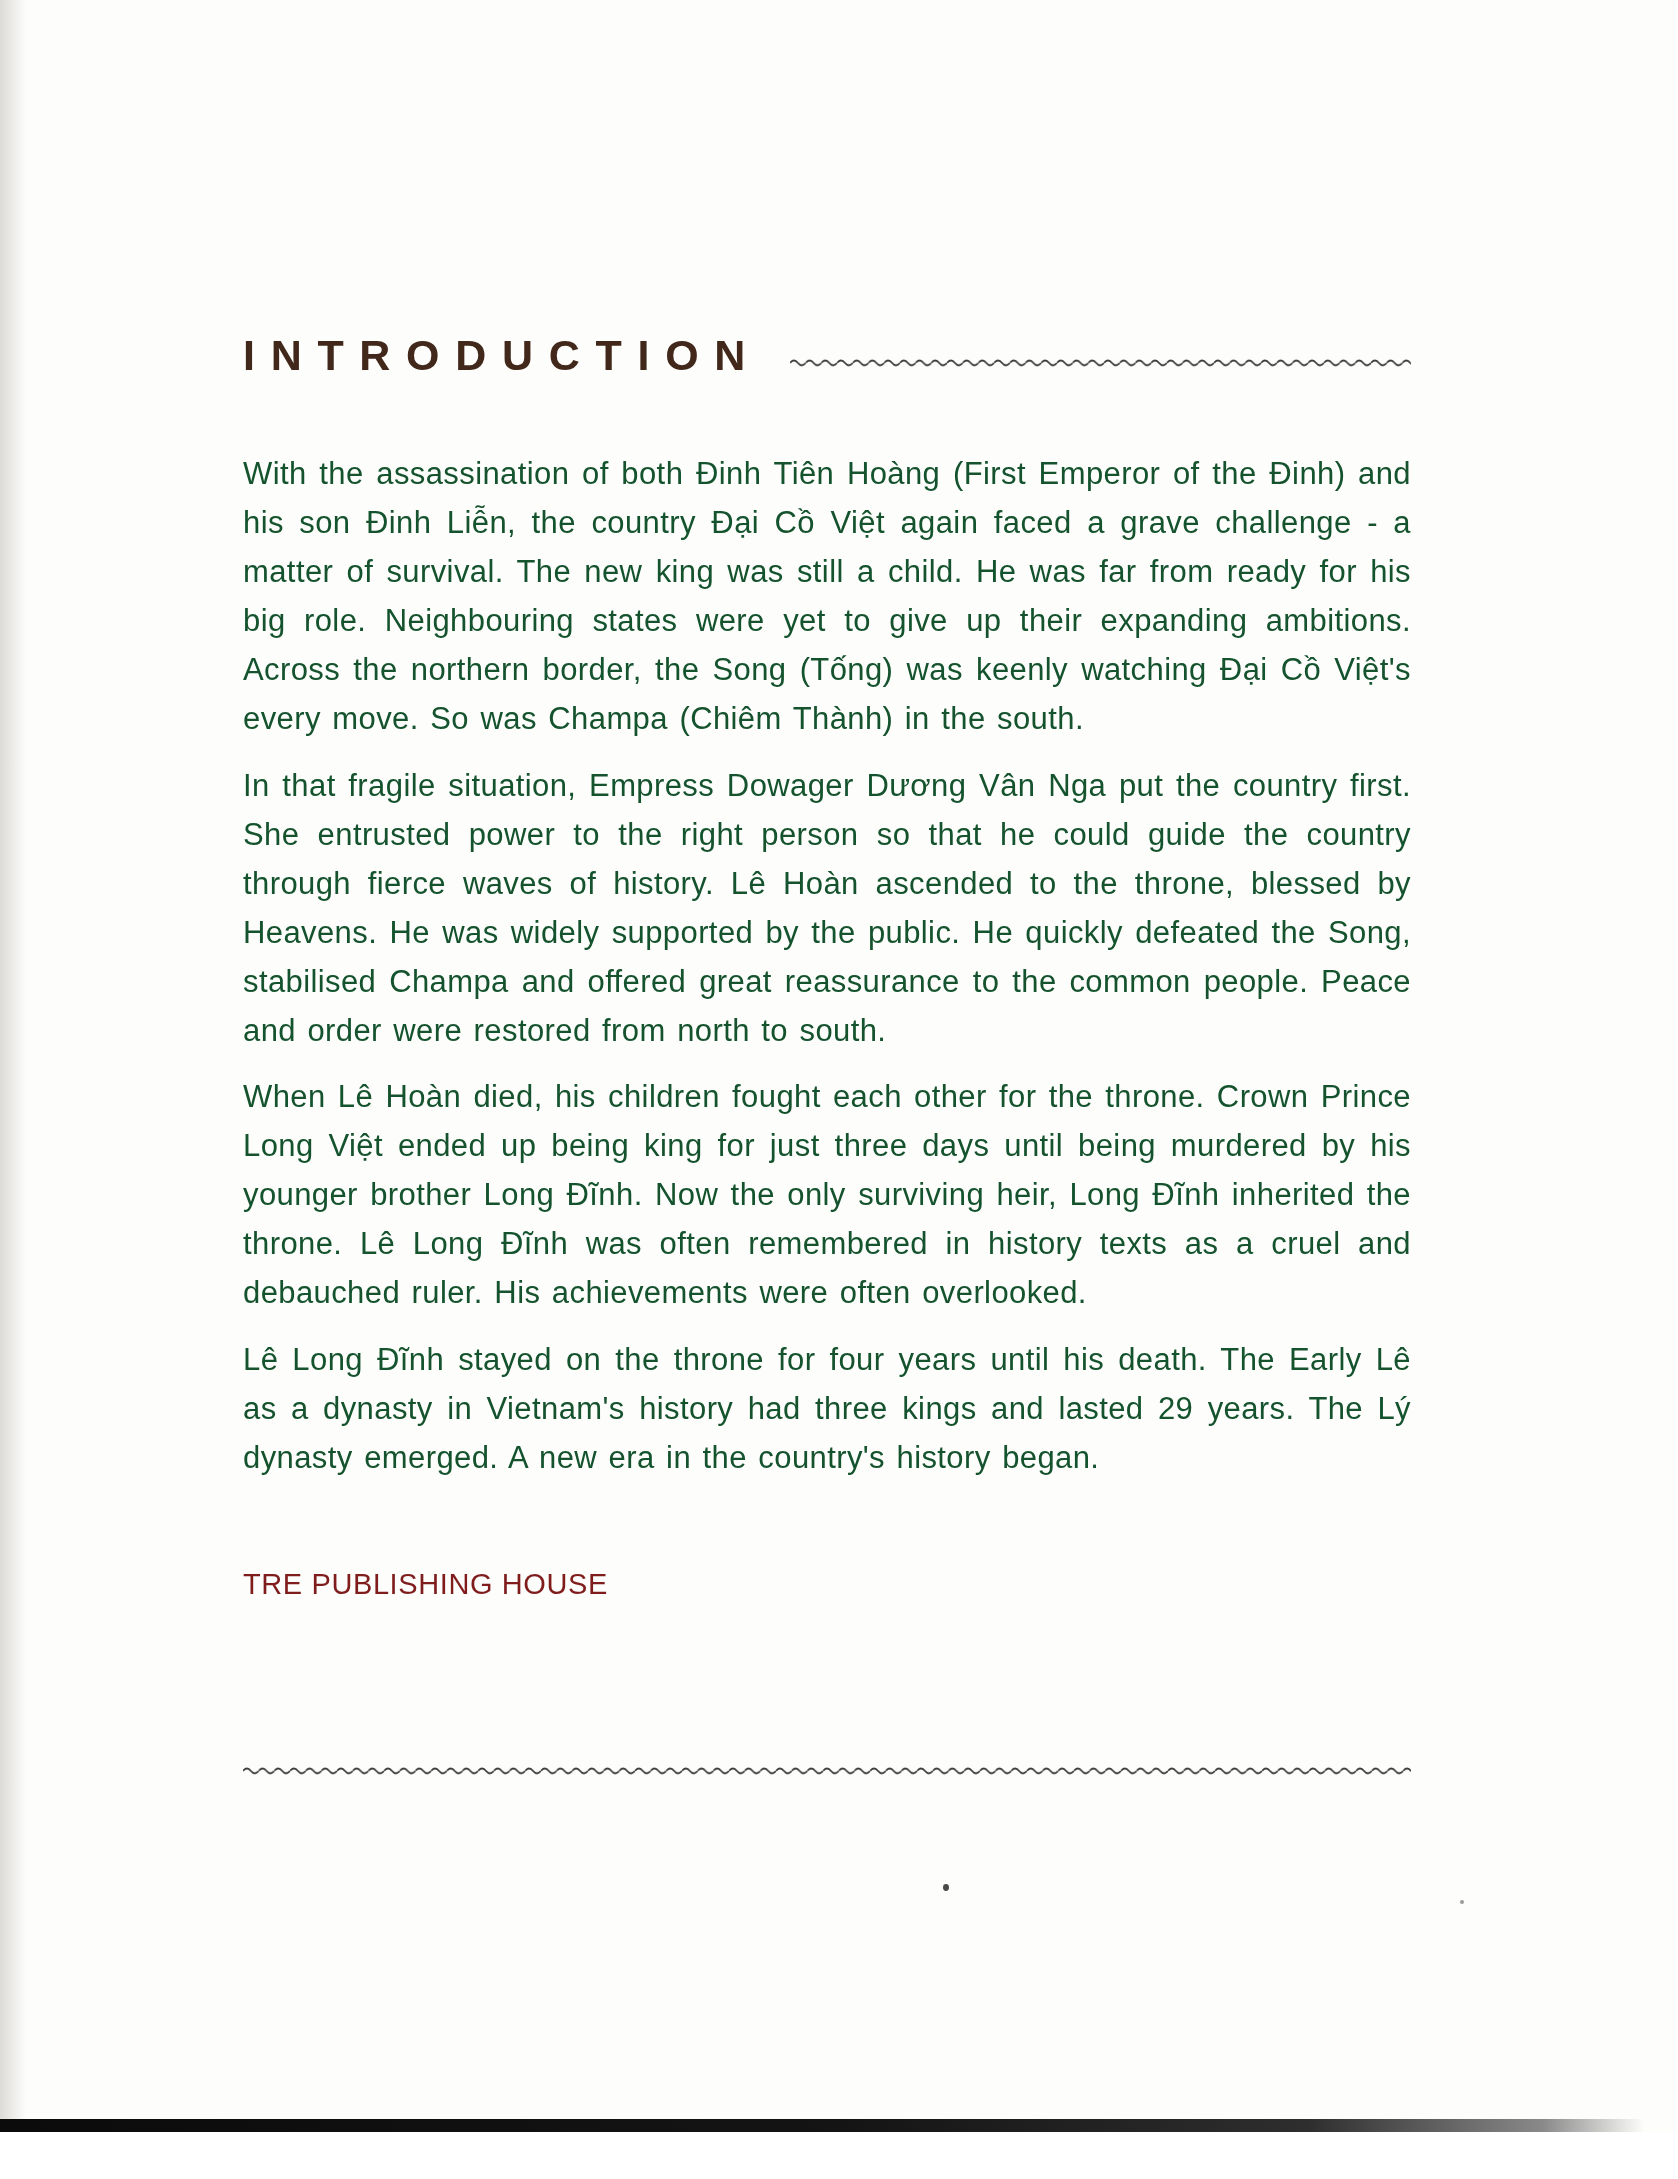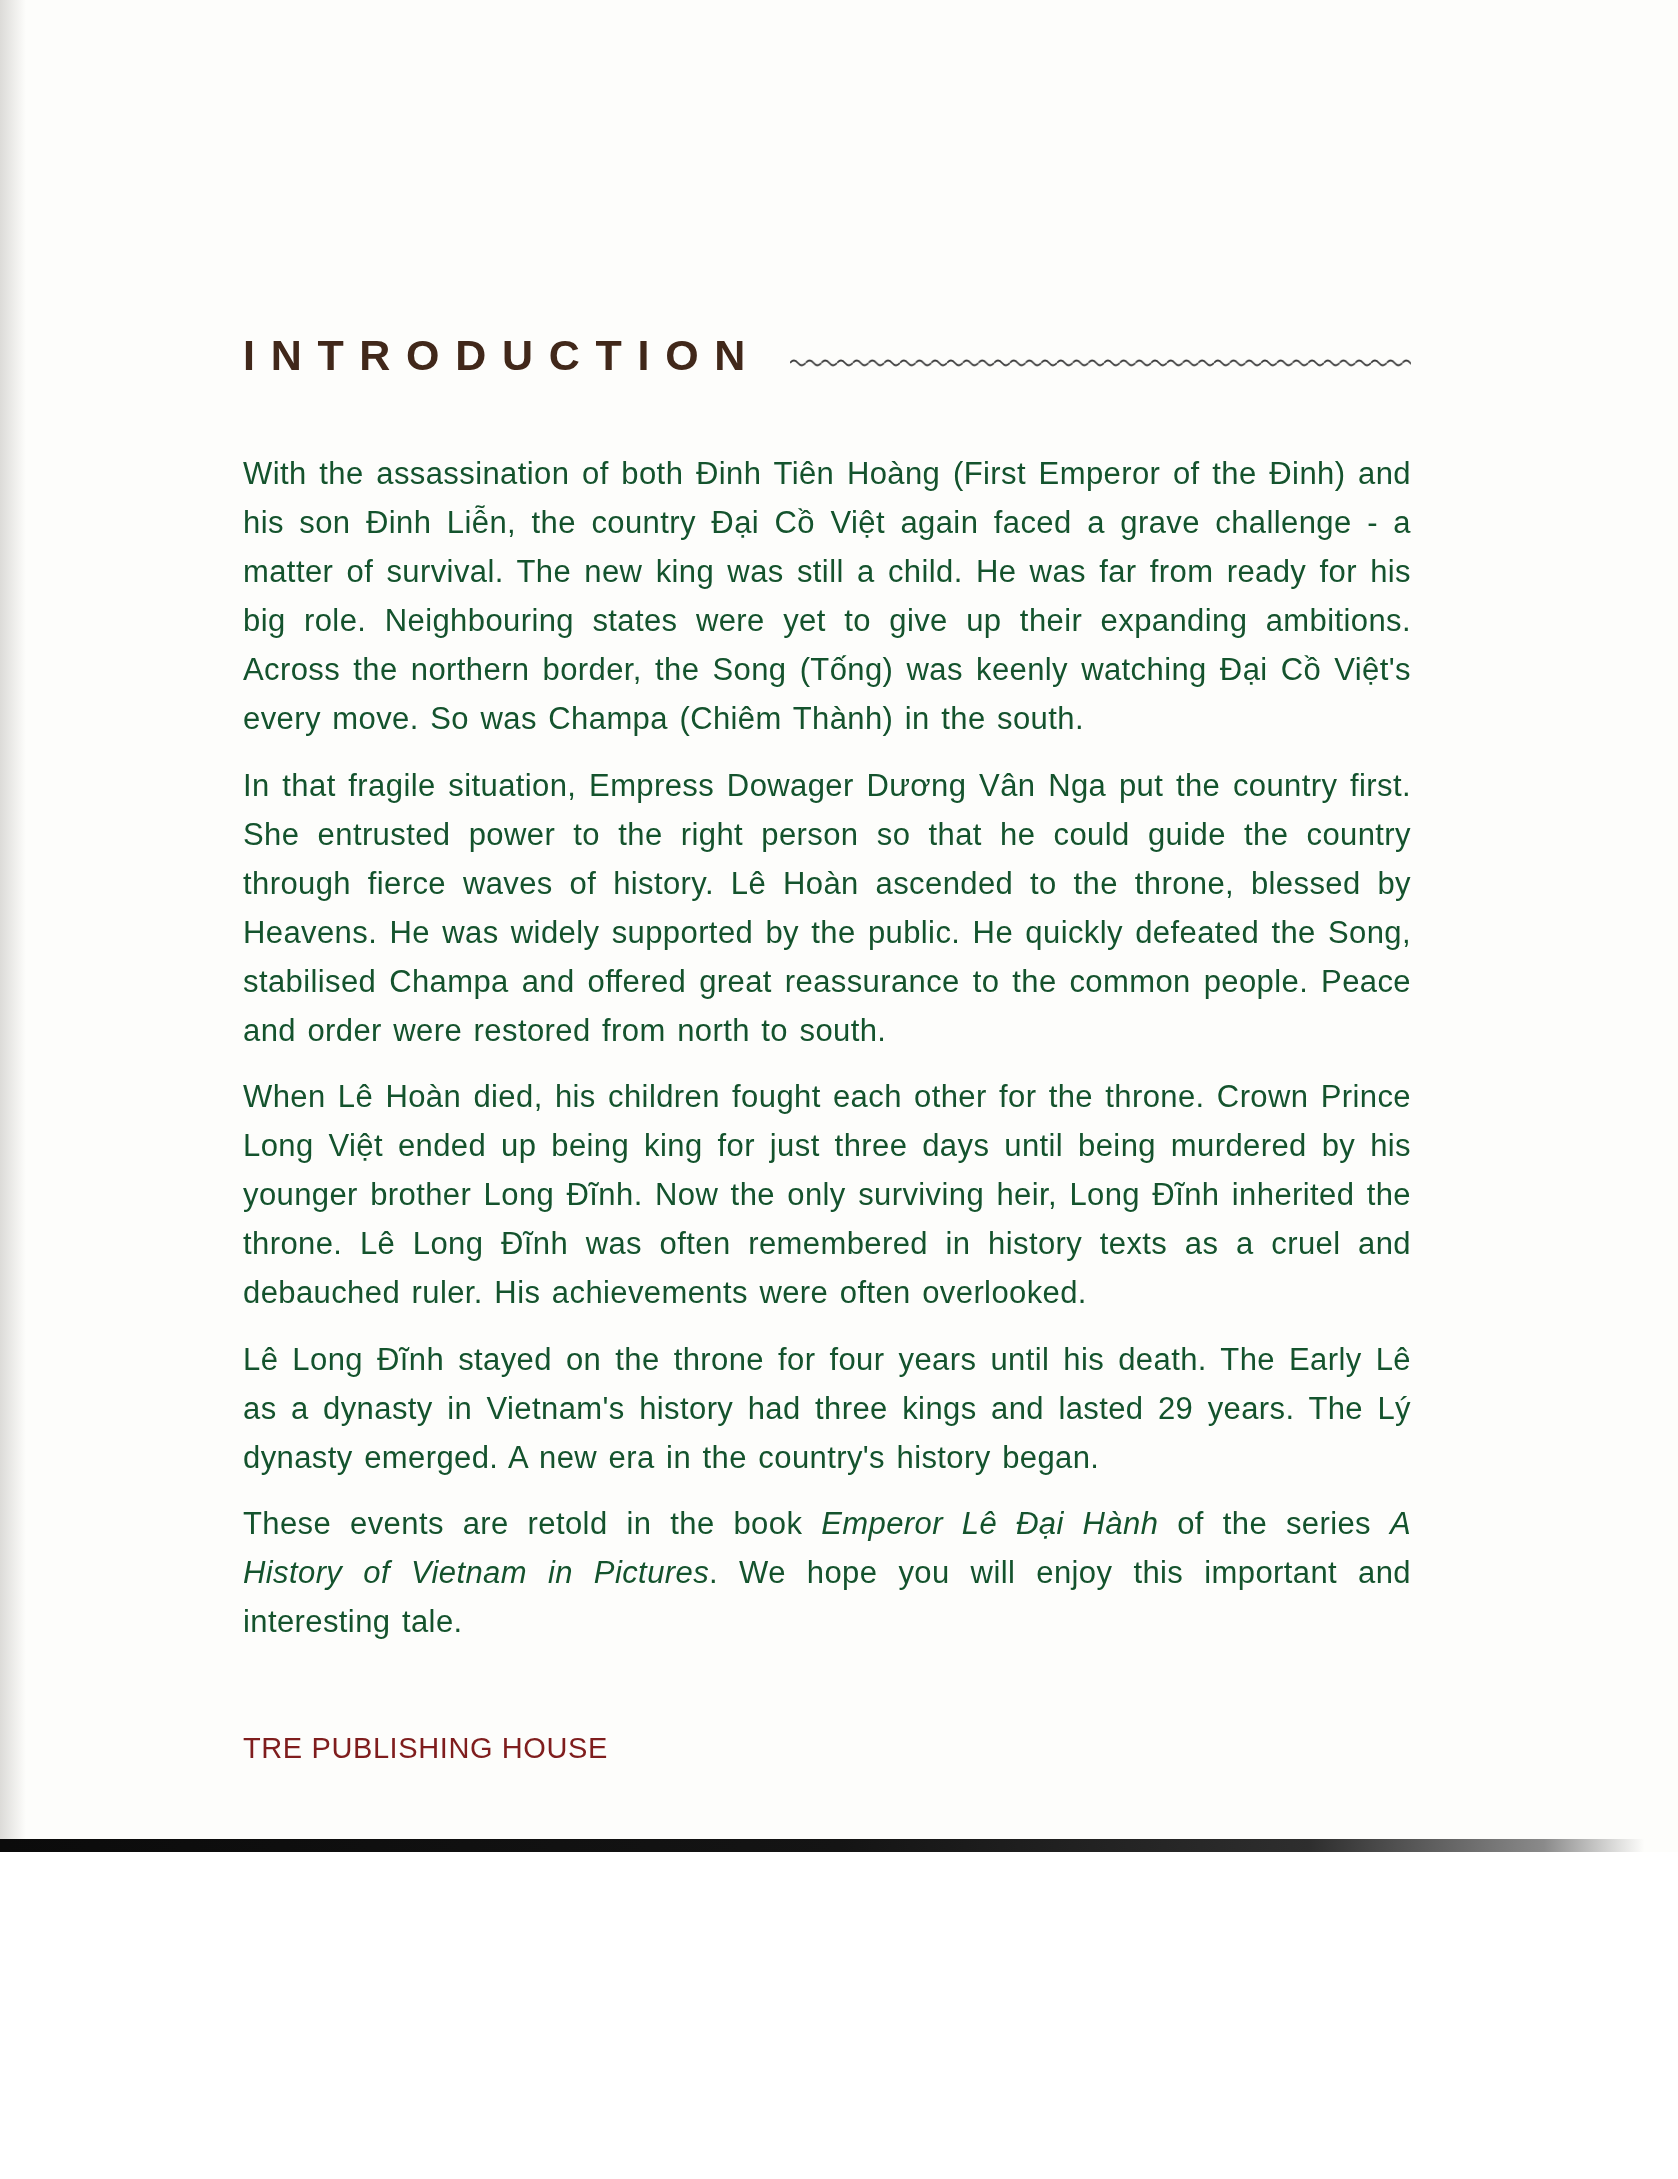--- a/index.html
+++ b/index.html
@@ -3,21 +3,21 @@
 <meta charset="utf-8">
 <style>
   html, body { margin: 0; padding: 0; }
   body {
     width: 1678px; height: 2180px;
     background: #ffffff;
     font-family: "Liberation Sans", sans-serif;
   }
   .scan {
     position: relative;
-    width: 1678px; height: 1852px;
+    width: 1678px; height: 2132px;
     background: #fdfdfb;
     overflow: hidden;
   }
   .gutter {
     position: absolute; left: 0; top: 0;
     width: 25.5px; height: 100%;
     background: linear-gradient(to right, #dcdbd8, rgba(253,253,251,0));
   }
   .content {
     position: absolute;
@@ -98,21 +98,20 @@
         </defs>
         <rect width="100%" height="10" fill="url(#w-head)"></rect>
       </svg>
     </div>
 
     <div class="body-text">
       <p>With the assassination of both Đinh Tiên Hoàng (First Emperor of the Đinh) and his son Đinh Liễn, the country Đại Cồ Việt again faced a grave challenge - a matter of survival. The new king was still a child. He was far from ready for his big role. Neighbouring states were yet to give up their expanding ambitions. Across the northern border, the Song (Tống) was keenly watching Đại Cồ Việt's every move. So was Champa (Chiêm Thành) in the south.</p>
       <p>In that fragile situation, Empress Dowager Dương Vân Nga put the country first. She entrusted power to the right person so that he could guide the country through fierce waves of history. Lê Hoàn ascended to the throne, blessed by Heavens. He was widely supported by the public. He quickly defeated the Song, stabilised Champa and offered great reassurance to the common people. Peace and order were restored from north to south.</p>
       <p>When Lê Hoàn died, his children fought each other for the throne. Crown Prince Long Việt ended up being king for just three days until being murdered by his younger brother Long Đĩnh. Now the only surviving heir, Long Đĩnh inherited the throne. Lê Long Đĩnh was often remembered in history texts as a cruel and debauched ruler. His achievements were often overlooked.</p>
       <p>Lê Long Đĩnh stayed on the throne for four years until his death. The Early Lê as a dynasty in Vietnam's history had three kings and lasted 29 years. The Lý dynasty emerged. A new era in the country's history began.</p>
-      <p><span>These events are retold in the book </span><span class="italic">Emperor Lê Đại Hành</span><span> of the series </span><span class="italic">A History of Vietnam in Pictures</span><span>.  We hope you will enjoy this important and interesting tale.</span></p>
     </div>
 
     <p class="publisher">TRE PUBLISHING HOUSE</p>
 
     <svg class="bottom-wave" xmlns="http://www.w3.org/2000/svg" preserveAspectRatio="none" viewBox="0 0 1192 10" width="1168" height="9.8">
       <defs>
         <pattern id="w-foot" width="16" height="10" patternUnits="userSpaceOnUse">
           <path d="M0 5 Q4 0 8 5 Q12 10 16 5" fill="none" stroke="#3b3b3b" stroke-width="1.8"></path>
         </pattern>
       </defs>

